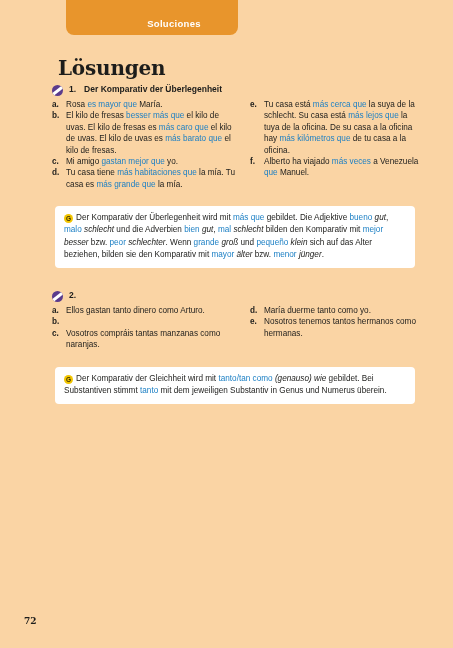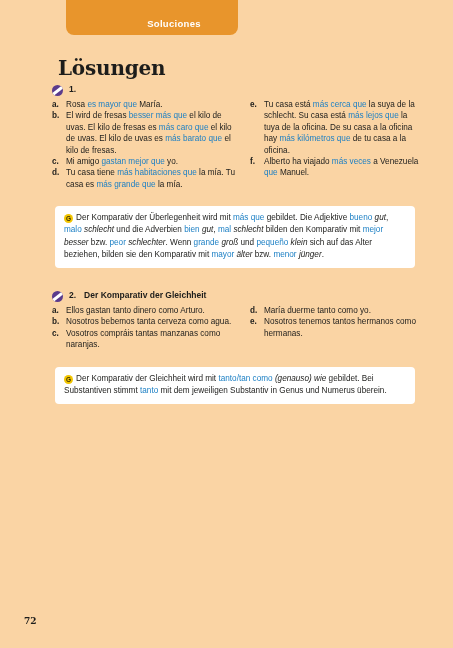--- a/index.html
+++ b/index.html
@@ -187,30 +187,31 @@
   <div class="tab">
     <span class="tab-label">Soluciones</span>
   </div>
 
   <div class="page-title">Lösungen</div>
 
   <div class="content" id="content-root">
       <div class="ex-head">
         <span class="ex-icon"></span>
         <span class="ex-num">1.</span>
+        <span class="ex-title">Der Komparativ der Überlegenheit</span>
       </div>
       <div class="cols">
         <div class="col left">
           <div class="item">
             <div class="item-key">a.</div>
             <div class="item-text"><span>Rosa </span><span class="hl">es mayor que</span><span> María.</span></div>
           </div>
           <div class="item">
             <div class="item-key">b.</div>
-            <div class="item-text"><span>El wird de fresas </span><span class="hl">besser más que</span><span> el kilo de uvas. El kilo de fresas es </span><span class="hl">más caro que</span><span> el kilo de uvas. El kilo de uvas es </span><span class="hl">más barato que</span><span> el kilo de fresas.</span></div>
+            <div class="item-text"><span>El kilo de fresas </span><span class="hl">besser más que</span><span> el kilo de uvas. El kilo de fresas es </span><span class="hl">más caro que</span><span> el kilo de uvas. El kilo de uvas es </span><span class="hl">más barato que</span><span> el kilo de fresas.</span></div>
           </div>
           <div class="item">
             <div class="item-key">c.</div>
             <div class="item-text"><span>Mi amigo </span><span class="hl">gastan mejor que</span><span> yo.</span></div>
           </div>
           <div class="item">
             <div class="item-key">d.</div>
             <div class="item-text"><span>Tu casa tiene </span><span class="hl">más habitaciones que</span><span> la mía. Tu casa es </span><span class="hl">más grande que</span><span> la mía.</span></div>
           </div>
         </div>
@@ -226,31 +227,29 @@
         </div>
       </div>
       <div class="spacer-md"></div>
       <div class="infobox">
         <div class="infobox-text"><span class="g-icon">G</span><span>Der Komparativ der Überlegenheit wird mit </span><span class="hl">más que</span><span> gebildet. Die Adjektive </span><span class="hl">bueno</span><span> </span><span class="it">gut</span><span>, </span><span class="hl">malo</span><span> </span><span class="it">schlecht</span><span> und die Adverbien </span><span class="hl">bien</span><span> </span><span class="it">gut</span><span>, </span><span class="hl">mal</span><span> </span><span class="it">schlecht</span><span> bilden den Komparativ mit </span><span class="hl">mejor</span><span> </span><span class="it">besser</span><span> bzw. </span><span class="hl">peor</span><span> </span><span class="it">schlechter</span><span>. Wenn </span><span class="hl">grande</span><span> </span><span class="it">groß</span><span> und </span><span class="hl">pequeño</span><span> </span><span class="it">klein</span><span> sich auf das Alter beziehen, bilden sie den Komparativ mit </span><span class="hl">mayor</span><span> </span><span class="it">älter</span><span> bzw. </span><span class="hl">menor</span><span> </span><span class="it">jünger</span><span>.</span></div>
       </div>
       <div class="spacer-lg"></div>
       <div class="ex-head">
         <span class="ex-icon"></span>
         <span class="ex-num">2.</span>
-        <span class="ex-title">Der Komparativ der Gleichheit</span>
       </div>
       <div class="cols">
         <div class="col left">
           <div class="item">
             <div class="item-key">a.</div>
             <div class="item-text"><span>Ellos gastan tanto dinero como Arturo.</span></div>
           </div>
           <div class="item">
             <div class="item-key">b.</div>
-            <div class="item-text"><span>Nosotros bebemos tanta cerveza como agua.</span></div>
           </div>
           <div class="item">
             <div class="item-key">c.</div>
             <div class="item-text"><span>Vosotros compráis tantas manzanas como naranjas.</span></div>
           </div>
         </div>
         <div class="col right">
           <div class="item">
             <div class="item-key">d.</div>
             <div class="item-text"><span>María duerme tanto como yo.</span></div>

